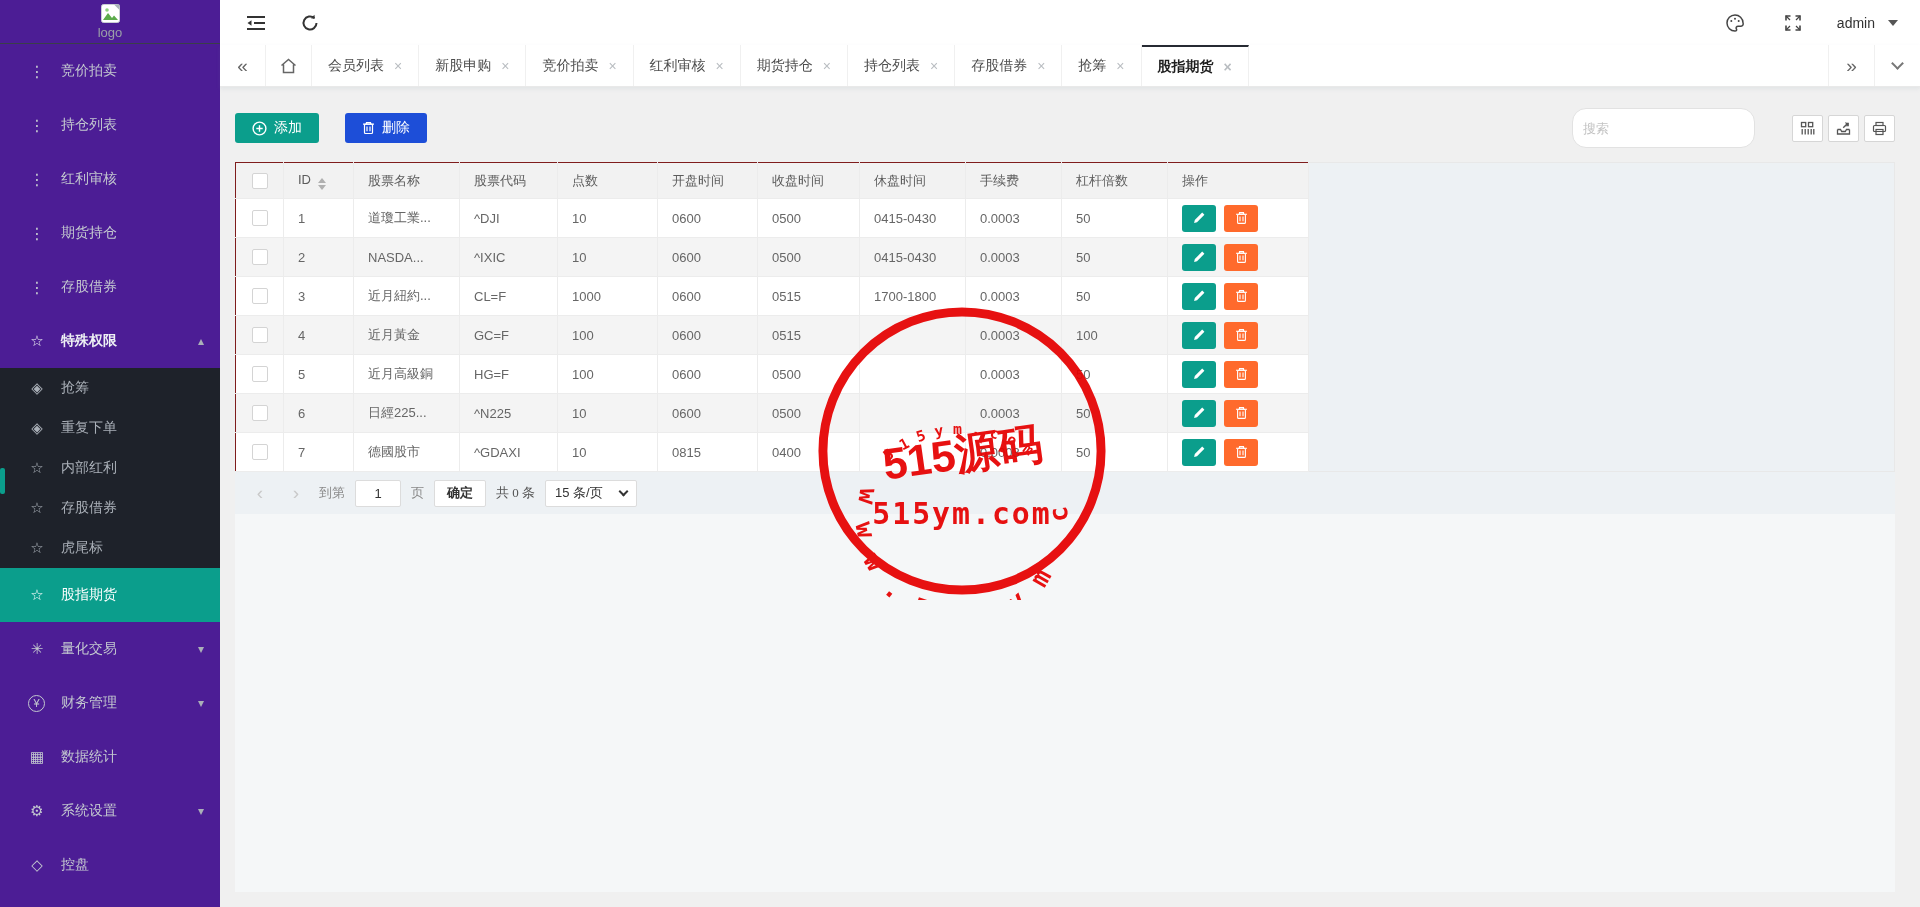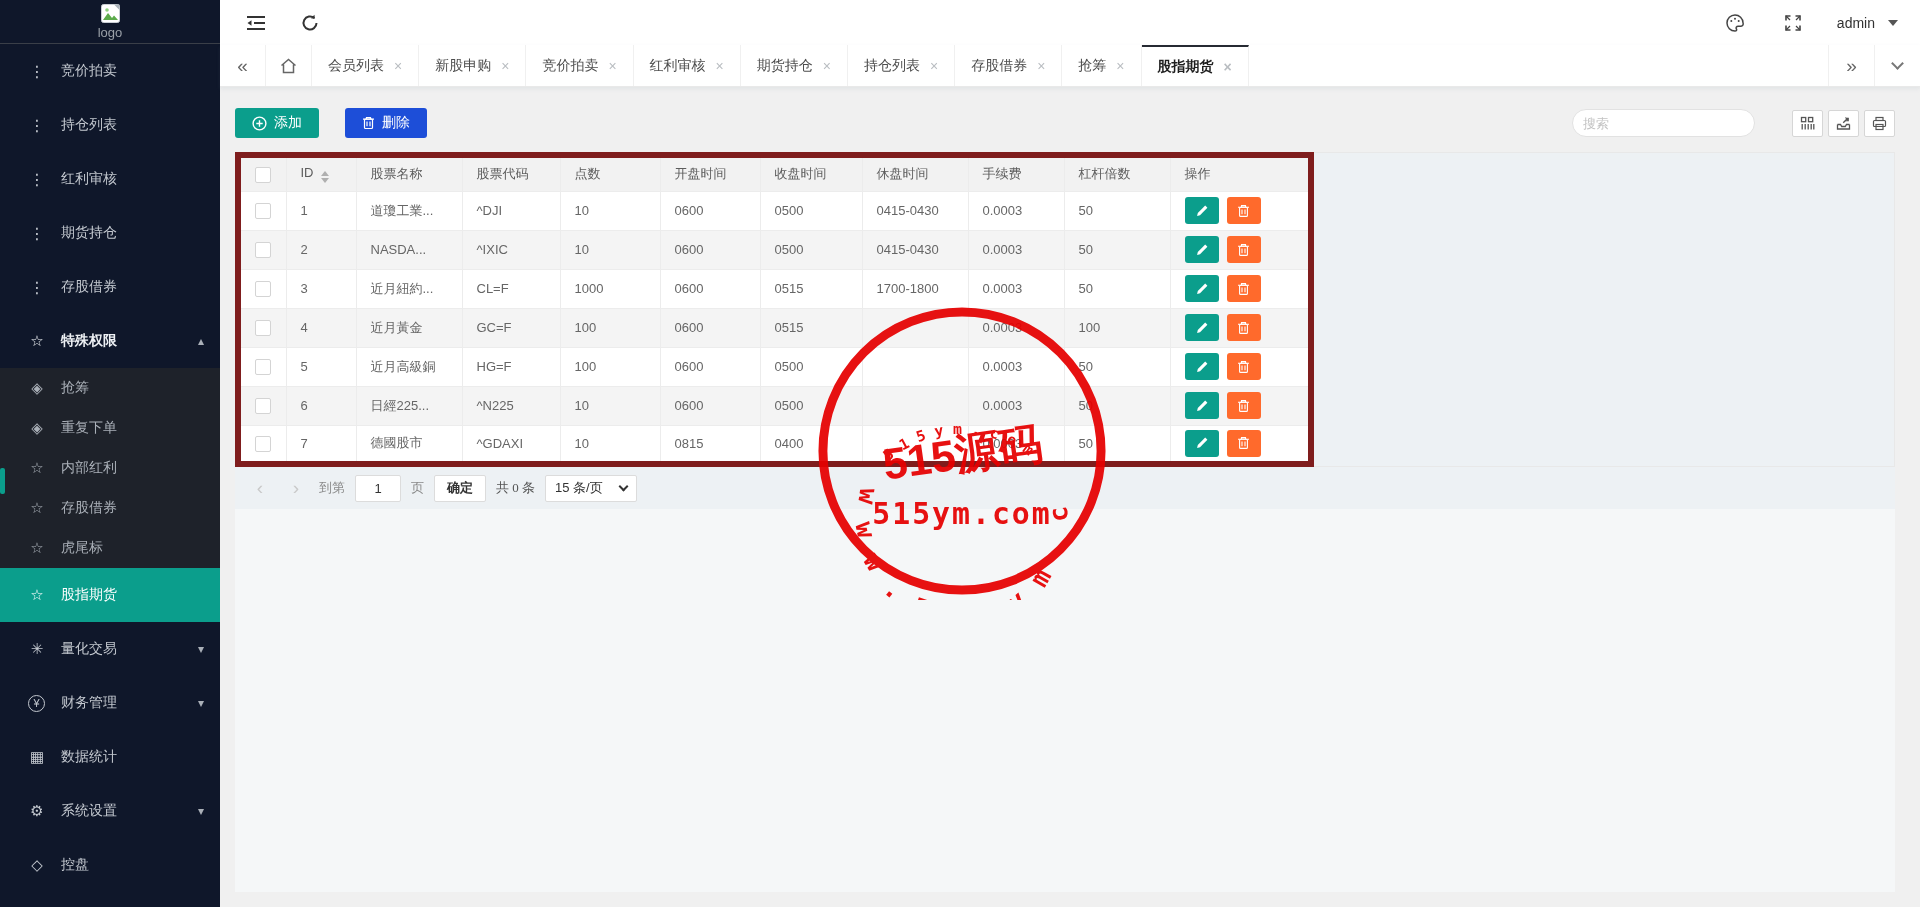--- a/index.html
+++ b/index.html
@@ -1,21 +1,21 @@
 <!DOCTYPE html>
 <html><head>
 <meta charset="utf-8">
 <style>
   * { margin:0; padding:0; box-sizing:border-box; }
   html,body { width:1920px; height:907px; overflow:hidden;
     font-family:"Liberation Sans","DejaVu Sans",sans-serif; }
   .app { display:flex; width:1920px; height:907px; background:#f0f0f0; position:relative; }
 
   
-  .sidebar { width:220px; height:907px; background:#0f172a; flex:none; position:relative; color:#c3c8cf; }
+  .sidebar { width:220px; height:907px; background:#4c1d95; flex:none; position:relative; color:#c3c8cf; }
   .logo-area { height:44px; border-bottom:1px solid #3a3f48; display:flex; flex-direction:column; align-items:center; justify-content:flex-start; padding-top:3px; overflow:hidden; }
   .logo-area .logo-txt { color:#9aa0a8; font-size:13px; line-height:18px; }
   .menu { }
   .s-item { display:flex; align-items:center; padding-left:26px; cursor:pointer; position:relative; font-size:14px; color:#c3c8cf; }
   .s-item.parent { height:54px; }
   .s-item.sub { height:40px; background:#1e222a; color:#aab0b8; font-size:14px; }
   .s-item.parent.bold { color:#eef1f4; font-weight:bold; }
   .s-item.active { background:#0b9e8c; color:#ffffff; height:54px; }
   .s-icon { width:22px; text-align:center; margin-right:13px; font-size:15px; flex:none; }
   .s-icon.dots { font-size:16px; letter-spacing:0; }
@@ -42,27 +42,27 @@
   .tab.active { border-top:2px solid #262a32; color:#1f1f1f; font-weight:bold; background:#fff; }
   .chev { display:inline-block; width:9px; height:9px; border-right:2px solid #777; border-bottom:2px solid #777; transform:rotate(45deg); margin-top:-4px; }
 
   
   .content { flex:1; background:#f0f0f0; padding:21px 25px 15px 15px; display:flex; flex-direction:column; min-height:0; }
   .toolbar { display:flex; align-items:center; margin-bottom:14px; flex:none; }
   .btn { height:30px; border:none; border-radius:3px; color:#fff; font-size:14px; display:inline-flex; align-items:center; gap:7px; padding:0 17px; cursor:pointer; font-family:inherit; }
   .btn-add { background:#0b9e8c; margin-right:26px; }
   .btn-delete { background:#1d4ed8; }
   .toolbar-right { margin-left:auto; display:flex; align-items:center; gap:5px; }
-  .search-input { width:183px; height:28px; border:1px solid #e2e2e2; border-radius:14px; background:#fff; padding:0 10px; font-size:13px; color:#333; outline:none; margin-right:32px; font-family:inherit; }
+  .search-input { width:183px; height:40px; border:1px solid #e2e2e2; border-radius:14px; background:#fff; padding:0 10px; font-size:13px; color:#333; outline:none; margin-right:32px; font-family:inherit; }
   .search-input::placeholder { color:#c2c2c2; }
   .tool-sq { width:31px; height:27px; background:#fff; border:1px solid #d6d6d6; border-radius:2px; display:flex; align-items:center; justify-content:center; cursor:pointer; color:#555; }
 
   
   .table-zone { display:flex; flex:none; }
-  table.grid { border-collapse:collapse; table-layout:fixed; background:#fff; border:6px solid #7f1d1d; flex:none; }
+  table.grid { border-collapse:collapse; table-layout:fixed; background:#fff; border:1px solid #7f1d1d; flex:none; }
   table.grid th, table.grid td { border-right:1px solid #ececec; border-bottom:1px solid #ececec; font-weight:normal; text-align:left; padding:0 14px; font-size:13px; color:#666; height:39px; overflow:hidden; white-space:nowrap; text-overflow:ellipsis; }
   table.grid thead th { background:#f2f2f2; height:36px; color:#5c5c5c; }
   table.grid tbody tr:nth-child(even) td { background:#f4f4f4; }
   .c-check { text-align:center !important; padding:0 !important; }
   .checkbox { display:inline-block; width:16px; height:16px; background:#fff; border:1px solid #d4d4d4; border-radius:2px; vertical-align:middle; cursor:pointer; }
   .sort-wrap { display:inline-flex; flex-direction:column; gap:2px; margin-left:7px; vertical-align:1px; cursor:pointer; }
   .sort-up { width:0;height:0;border-left:4px solid transparent;border-right:4px solid transparent;border-bottom:5px solid #b0b0b0; }
   .sort-dn { width:0;height:0;border-left:4px solid transparent;border-right:4px solid transparent;border-top:5px solid #b0b0b0; }
   .c-act button { width:34px; height:27px; border:none; border-radius:3px; margin-right:8px; cursor:pointer; display:inline-flex; align-items:center; justify-content:center; }
   .btn-edit { background:#0b9e8c; }

